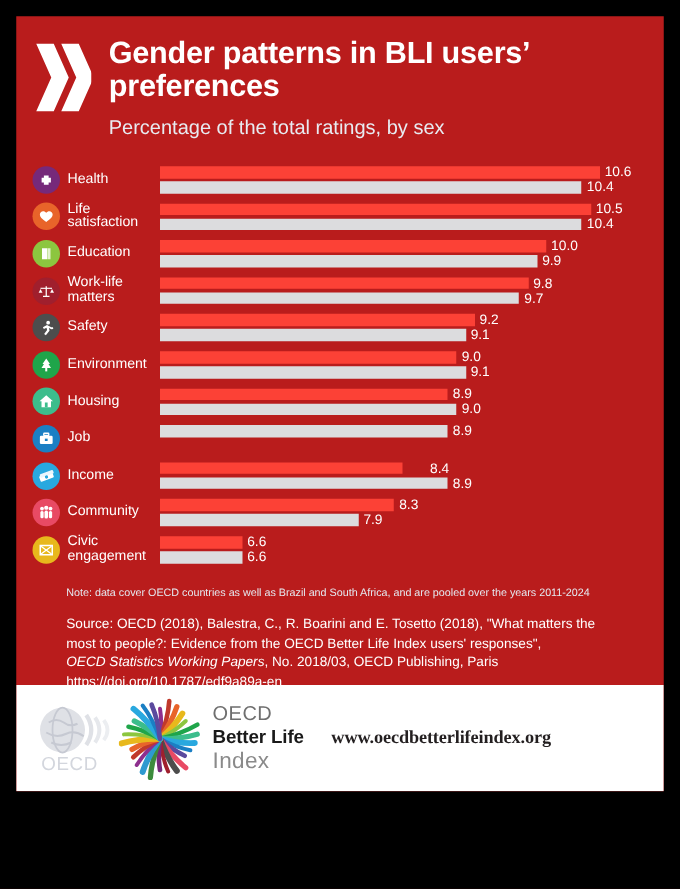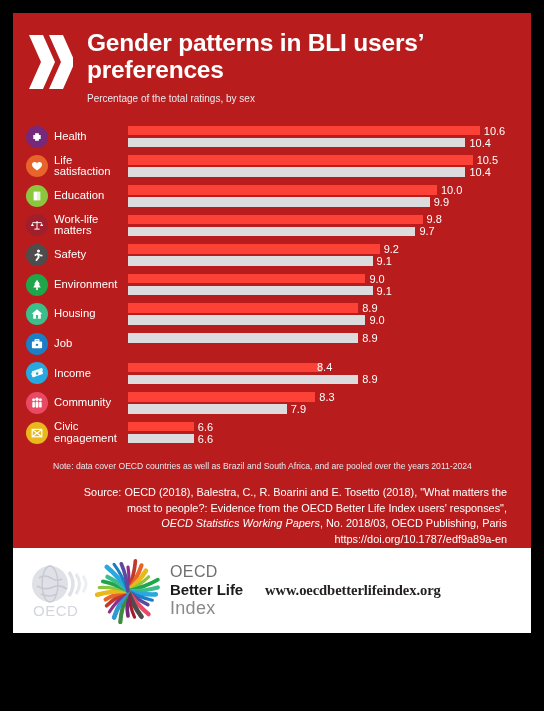--- a/index.html
+++ b/index.html
@@ -26,21 +26,21 @@
   .title-block { margin-left: 74px; padding-right: 18px; }
   .title {
     color: #ffffff;
     font-size: 24.5px;
     font-weight: bold;
     line-height: 1.12;
     letter-spacing: -0.2px;
   }
   .subtitle {
     color: #e8ebf1;
-    font-size: 10px;
+    font-size: 16px;
     margin-top: 9px;
     line-height: 1.2;
   }
 
   
   .chart { position: relative; margin-top: 17px; }
   .row {
     position: relative;
     height: 29.6px;
     display: flex;
@@ -102,21 +102,20 @@
   .note {
     color: #e4e8ef;
     font-size: 8.6px;
     line-height: 1.25;
   }
   .source {
     color: #ffffff;
     font-size: 10.9px;
     line-height: 1.42;
     margin-top: 13px;
-    text-align: right;
   }
   .source .ital { font-style: italic; }
 
   
   .footer {
     position: absolute;
     left: 0; bottom: 0;
     width: 518px; height: 85px;
     background: #ffffff;
     display: flex;
@@ -316,21 +315,21 @@
               <rect x="2.4" y="6.2" width="11.2" height="4.6" rx=".7" fill="#fff"></rect>
               <rect x="3.4" y="4.8" width="11.2" height="3" rx=".7" fill="#eaf6fd"></rect>
               <circle cx="8" cy="8.6" r="1.3" fill="#29a8df"></circle>
             </g>
           </svg>
         </div>
         <div class="row-label">Income</div>
         <div class="bars">
           <div class="bar-wrap">
             <div class="bar f" style="width: 194.48px;"></div>
-            <div class="bar-val" style="left: 185px;">8.4</div>
+            <div class="bar-val" style="left: 212px;">8.4</div>
           </div>
           <div class="bar-wrap">
             <div class="bar m" style="width: 230.23px;"></div>
             <div class="bar-val" style="left: 230.23px;">8.9</div>
           </div>
         </div>
       </div>
       <div class="row">
         <div class="row-icon" style="background: rgb(232, 74, 100);">
           <svg width="16" height="16" viewBox="0 0 16 16">

